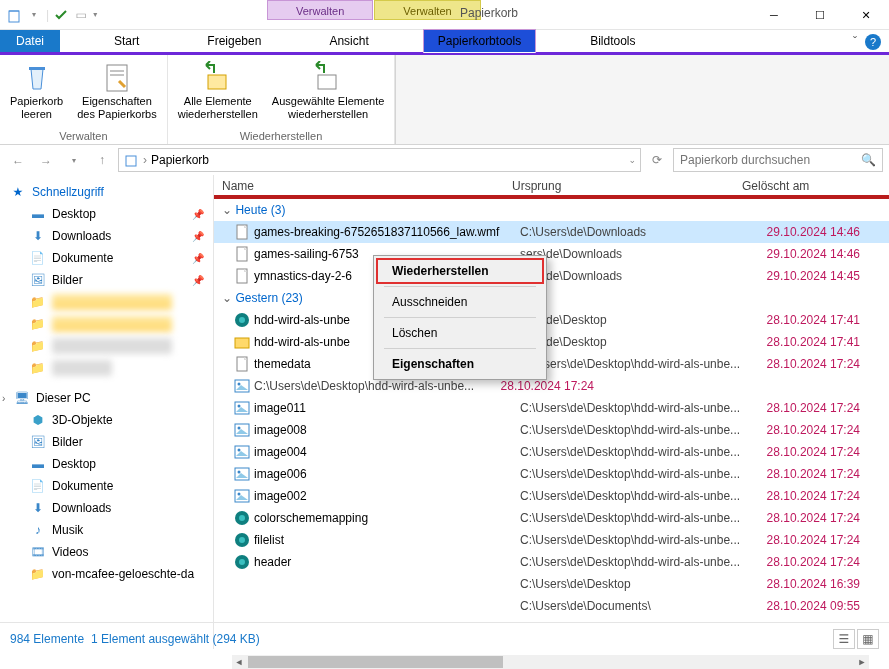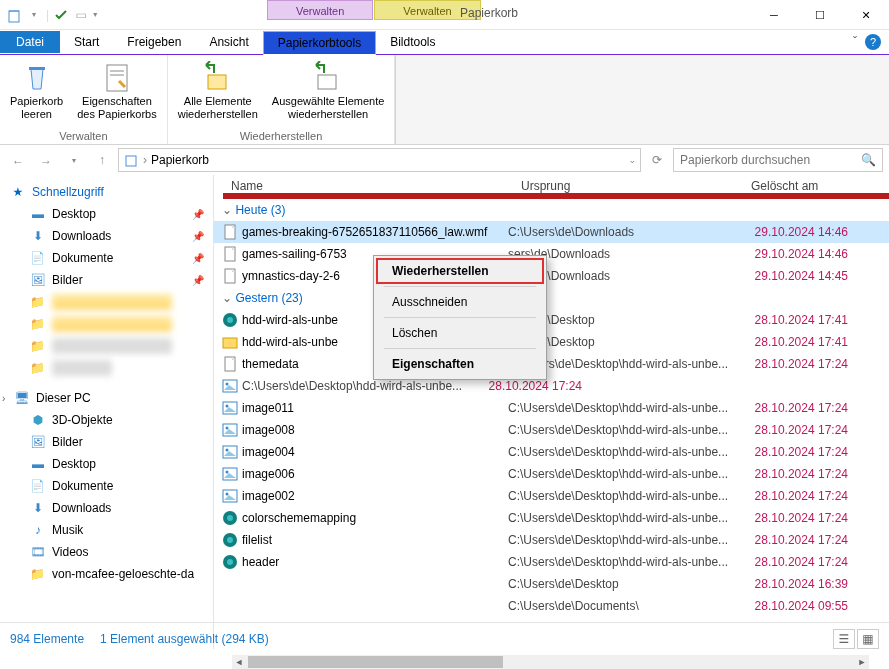--- a/index.html
+++ b/index.html
@@ -11,21 +11,21 @@
 .qat-icon { width: 16px; height: 16px; display: inline-flex; align-items: center; justify-content: center; }
 .titlebar-tabs { display: flex; position: absolute; left: 267px; top: 0; }
 .titlebar-tab { padding: 4px 28px 2px; font-size: 11px; border: 1px solid; }
 .titlebar-tab.purple { background: #e6ccf0; border-color: #c896d6; color: #6b2e87; }
 .titlebar-tab.yellow { background: #eee68a; border-color: #d4ca4a; color: #6b5e00; margin-left: 1px; }
 .titlebar-title { position: absolute; left: 460px; top: 6px; font-size: 12px; color: #555; }
 .window-controls { position: absolute; right: 0; top: 0; display: flex; }
 .window-btn { width: 46px; height: 30px; display: flex; align-items: center; justify-content: center; font-size: 11px; }
 
 
-.ribbon-tabs { height: 25px; display: flex; align-items: center; background: #fff; border-bottom: 1px solid #6d28d9; position: relative; }
+.ribbon-tabs { height: 25px; display: flex; align-items: flex-end; background: #fff; border-bottom: 3px solid #6d28d9; position: relative; gap: 40px; }
 .ribbon-tab { padding: 4px 14px; font-size: 12px; cursor: pointer; }
 .ribbon-tab.file { background: #1979ca; color: #fff; padding: 4px 16px; }
 .ribbon-tab.active { border: 1px solid #d4d4d4; border-bottom: 1px solid #fff; margin-bottom: -1px; background: #1d4ed8; }
 .ribbon-tab.purple-border { border: 1px solid #c896d6; border-bottom: 1px solid #fff; }
 .ribbon-help { position: absolute; right: 8px; top: 4px; display: flex; gap: 8px; align-items: center; }
 .help-circle { width: 16px; height: 16px; border-radius: 50%; background: #1979ca; color: #fff; display: flex; align-items: center; justify-content: center; font-size: 11px; }
 
 
 .ribbon { height: 90px; background: #fff; border-bottom: 1px solid #d4d4d4; display: flex; }
 .ribbon-group { border-right: 1px solid #e5e5e5; padding: 4px 8px 2px; display: flex; flex-direction: column; align-items: center; justify-content: space-between; }
@@ -50,44 +50,44 @@
 .sidebar-item { display: flex; align-items: center; padding: 3px 8px 3px 18px; gap: 6px; cursor: pointer; height: 22px; }
 .sidebar-item.header { padding-left: 10px; font-weight: normal; }
 .sidebar-item.header.blue { color: #0066cc; }
 .sidebar-item.child { padding-left: 30px; position: relative; }
 .sidebar-item.header-pc { padding-left: 14px; margin-top: 8px; }
 .pin { color: #888; font-size: 10px; margin-left: auto; }
 .folder-icon { width: 16px; height: 16px; display: inline-flex; align-items: center; justify-content: center; }
 .expand-arrow { position: absolute; left: 2px; color: #666; font-size: 10px; }
 
 .filelist { flex: 1; position: relative; overflow: hidden; }
-.filelist-header { display: flex; border-bottom: 6px solid #b91c1c; height: 24px; margin-left: 9px; }
+.filelist-header { display: flex; border-bottom: 4px solid #b91c1c; height: 24px; }
 .filelist-header-col { padding: 4px 8px; font-size: 12px; color: #444; border-right: 1px solid transparent; }
 .col-name { width: 290px; }
 .col-origin { width: 230px; }
 .col-deleted { width: 120px; text-align: left; }
 
 .filelist-body { overflow-y: auto; height: 450px; }
 .group-header { padding: 4px 8px; color: #0066cc; font-size: 12px; cursor: pointer; }
 .group-header::before { content: "⌄ "; color: #666; }
-.file-row { display: flex; align-items: center; height: 22px; padding-left: 8px; cursor: pointer; }
+.file-row { display: flex; align-items: center; height: 22px; padding-left: 20px; cursor: pointer; }
 .file-row.selected { background: #cce8ff; }
 .file-icon { width: 16px; height: 16px; margin-right: 4px; display: inline-flex; align-items: center; justify-content: center; }
 .file-name { width: 266px; white-space: nowrap; overflow: hidden; text-overflow: ellipsis; }
 .file-origin { width: 230px; white-space: nowrap; overflow: hidden; text-overflow: ellipsis; color: #444; }
 .file-deleted { width: 120px; text-align: right; color: #be185d; padding-right: 10px; }
 
 
 .context-menu { position: absolute; left: 373px; top: 255px; width: 174px; background: #f0f0f0; border: 1px solid #a0a0a0; box-shadow: 4px 4px 8px rgba(0,0,0,0.25); z-index: 100; padding: 2px; }
 .context-item { padding: 6px 16px; font-size: 12px; cursor: pointer; }
 .context-item.highlighted { border: 2px solid #e03030; padding: 4px 14px; font-weight: bold; }
 .context-sep { height: 1px; background: #d0d0d0; margin: 2px 8px; }
 
 
-.statusbar { height: 24px; border-top: 1px solid #e5e5e5; display: flex; align-items: center; padding: 16px 10px; gap: 16px; font-size: 12px; color: #1979ca; position: absolute; bottom: 14px; left: 0; right: 0; }
+.statusbar { height: 24px; border-top: 1px solid #e5e5e5; display: flex; align-items: center; padding: 16px 10px; gap: 7px; font-size: 12px; color: #1979ca; position: absolute; bottom: 14px; left: 0; right: 0; }
 .statusbar-right { margin-left: auto; display: flex; gap: 2px; }
 .view-btn { width: 22px; height: 20px; border: 1px solid #ccc; display: flex; align-items: center; justify-content: center; color: #666; }
 
 
 .h-scroll { position: absolute; bottom: 0; left: 232px; right: 20px; height: 14px; background: #f0f0f0; display: flex; align-items: center; }
 .h-scroll-thumb { width: 40%; height: 12px; background: #c0c0c0; margin-left: 2px; }
 .h-scroll-arrow { width: 14px; height: 14px; display: flex; align-items: center; justify-content: center; color: #666; font-size: 9px; }
 
 .blur { filter: blur(3px); background: linear-gradient(#ffe9a0,#ffd970); height: 16px; width: 120px; border-radius: 2px; }
 .blur.grey { background: #ddd; }

